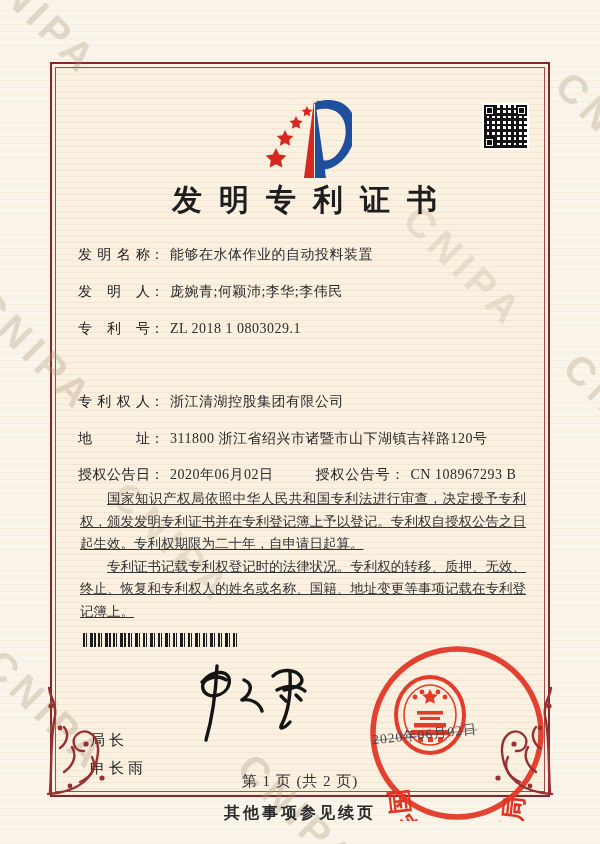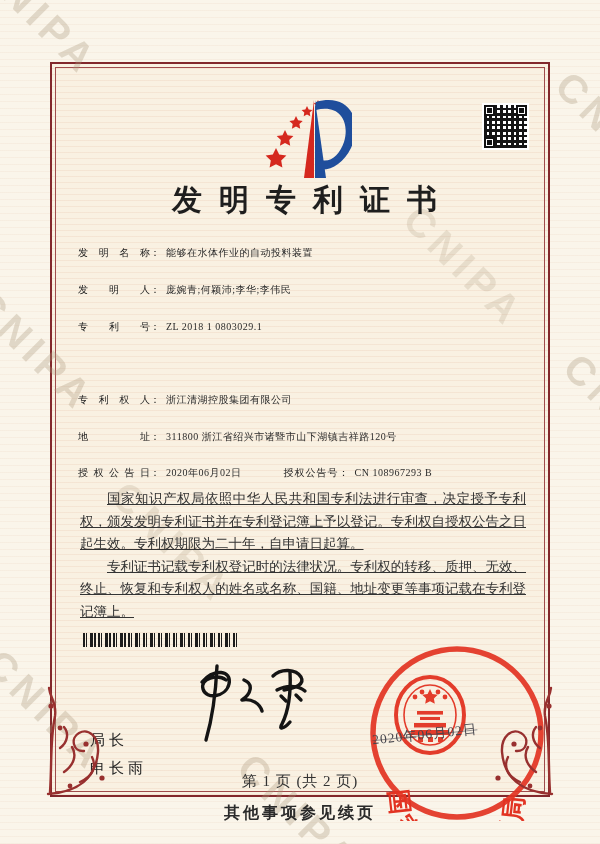--- a/index.html
+++ b/index.html
@@ -52,21 +52,21 @@
   .qr-finder::after{content:"";position:absolute;inset:1.4px;background:#111;}
   .qf-tl{left:0;top:0;} .qf-tr{right:0;top:0;} .qf-bl{left:0;bottom:0;}
   .logo{position:absolute;left:252px;top:92px;z-index:3;}
   
   .title{
     position:absolute;left:0;right:0;top:180px;
     text-align:center;font-size:30px;font-weight:600;
     letter-spacing:17px;padding-left:26px;color:#1e1e1e;z-index:3;
   }
   
-  .row{position:absolute;left:78px;right:70px;font-size:10px;z-index:3;white-space:nowrap;}
+  .row{position:absolute;left:78px;right:70px;font-size:14px;z-index:3;white-space:nowrap;}
   .lbl{display:inline-block;width:72px;text-align:justify;text-align-last:justify;vertical-align:bottom;color:#222;}
   .colon{display:inline-block;margin-right:6px;color:#222;}
   .val{color:#2b2b2b;letter-spacing:0.5px;}
   .pair2{margin-left:42px;}
   .lbl2{display:inline-block;color:#222;letter-spacing:1px;}
   
   .body-text{
     position:absolute;left:80px;right:74px;top:488px;z-index:3;
     font-size:13.5px;line-height:22.5px;text-align:justify;color:#333;
   }

